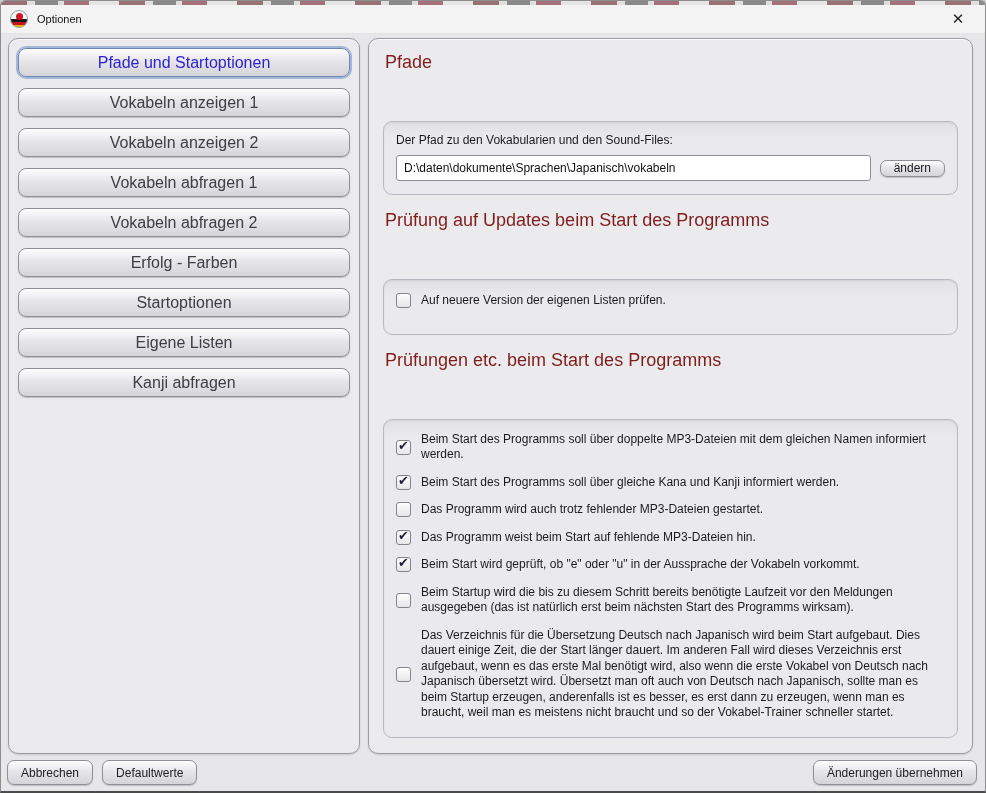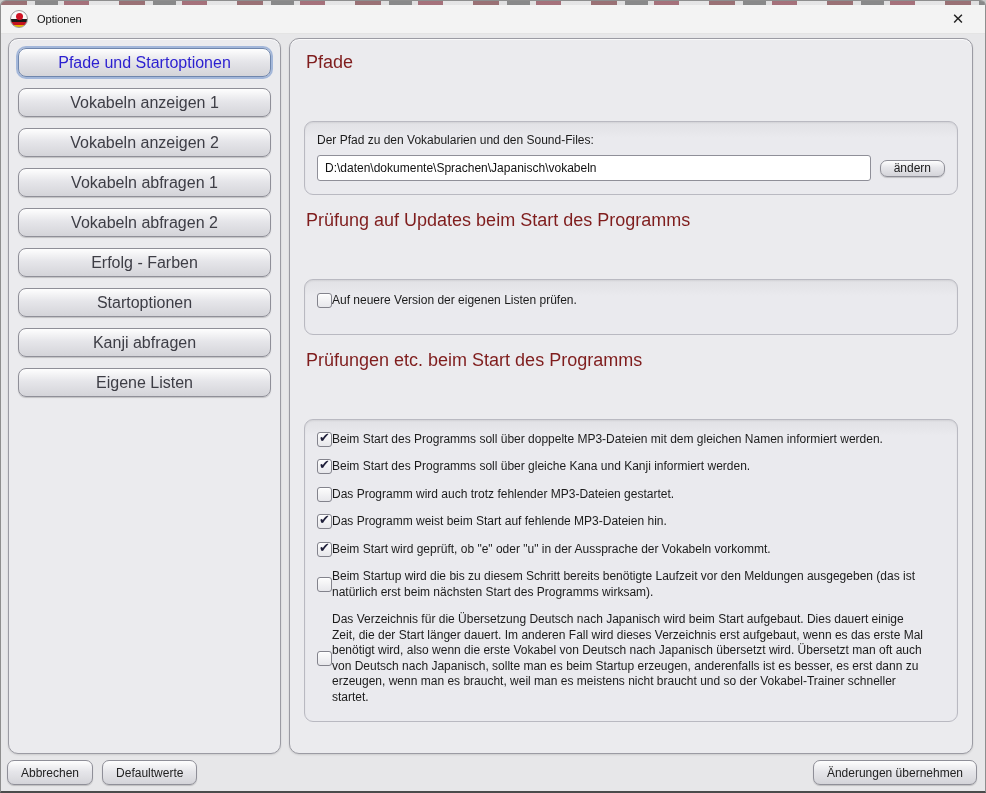--- a/index.html
+++ b/index.html
@@ -54,21 +54,21 @@
     flex: 1; display: flex; gap: 8px;
     padding: 4px 12px 4px 7px;
     min-height: 0;
   }
   .panel {
     background: #ebebee;
     border: 1px solid #9b9ba3;
     border-radius: 10px;
     box-shadow: inset 0 1px 0 rgba(255,255,255,.7), 0 1px 2px rgba(0,0,0,.12);
   }
-  .left-panel { width: 273px; flex: none; padding: 9px 9px; }
+  .left-panel { width: 352px; flex: none; padding: 9px 9px; }
   .nav-button {
     display: block; width: 100%; height: 29px;
     margin-bottom: 11px;
     border: 1px solid #8f8f98; border-radius: 8px;
     background: linear-gradient(180deg, #fefefe, #e6e6ea 45%, #d4d4d9);
     box-shadow: 0 1px 1px rgba(0,0,0,.18);
     font-family: "Liberation Sans", sans-serif;
     font-size: 16px; color: #3d3d45;
     text-align: center; line-height: 27px;
     cursor: default;
@@ -104,21 +104,21 @@
     border: 1px solid #8f8f98; border-radius: 7px;
     background: linear-gradient(180deg, #fefefe, #e6e6ea 45%, #d4d4d9);
     box-shadow: 0 1px 1px rgba(0,0,0,.18);
     font-family: "Liberation Sans", sans-serif;
     font-size: 12px; color: #222; cursor: default;
   }
   .small-btn { height: 17px; padding: 0 13px; flex: none; }
   .update-box { padding: 13px 12px; }
   .checks-box { padding: 12px 12px 4px; }
   .check-row {
-    display: flex; align-items: center; 
+    display: flex; align-items: center; gap: 10px;
     margin-bottom: 12px;
   }
   .checkbox {
     width: 15px; height: 15px; flex: none;
     border: 1px solid #83838c; border-radius: 3px;
     background: linear-gradient(180deg, #fdfdfd, #e7e7eb);
     box-shadow: inset 0 1px 1px #ffffff;
     position: relative;
   }
   .checkbox.checked::after {
@@ -154,22 +154,22 @@
   <div class="content">
 
     <div class="panel left-panel">
       <button class="nav-button selected">Pfade und Startoptionen</button>
       <button class="nav-button">Vokabeln anzeigen 1</button>
       <button class="nav-button">Vokabeln anzeigen 2</button>
       <button class="nav-button">Vokabeln abfragen 1</button>
       <button class="nav-button">Vokabeln abfragen 2</button>
       <button class="nav-button">Erfolg - Farben</button>
       <button class="nav-button">Startoptionen</button>
+      <button class="nav-button">Eigene Listen</button>
       <button class="nav-button">Kanji abfragen</button>
-      <button class="nav-button">Eigene Listen</button>
     </div>
 
     <div class="panel right-panel">
 
       <div class="section-title">Pfade</div>
       <div class="group-box pfade-box">
         <div class="path-label">Der Pfad zu den Vokabularien und den Sound-Files:</div>
         <div class="path-row">
           <input class="path-input" type="text" value="D:\daten\dokumente\Sprachen\Japanisch\vokabeln" style="">
           <button class="btn small-btn">ändern</button>

